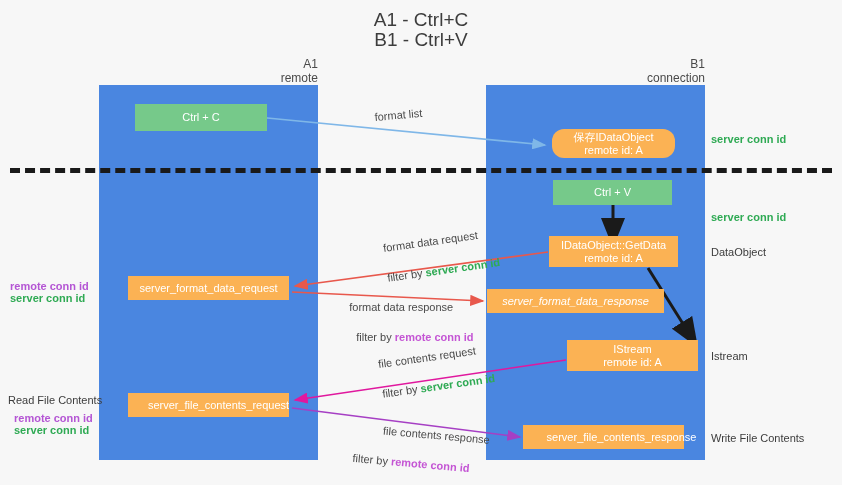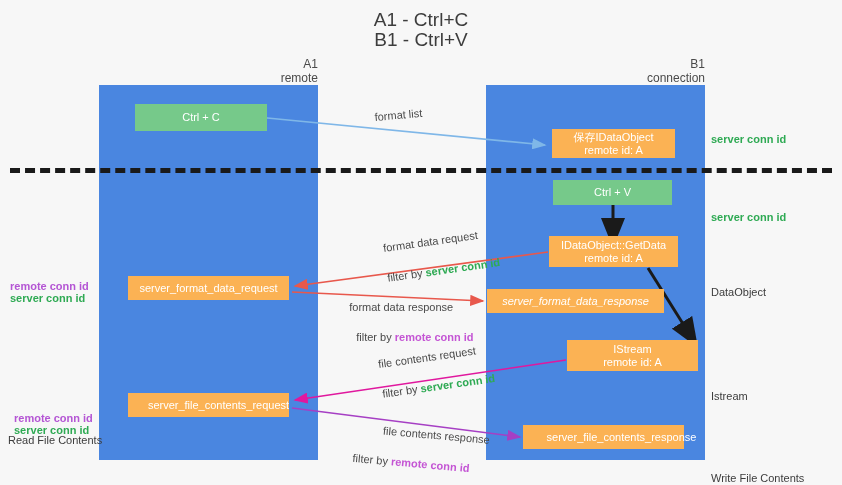--- a/index.html
+++ b/index.html
@@ -74,21 +74,21 @@
   .box-orange { background: #fbb254; }
 
   .side-label {
     position: absolute;
     font-size: 11px;
     line-height: 14px;
     white-space: pre;
   }
   .lbl-green  { color: #2faa54; font-weight: bold; }
   .lbl-purple { color: #b455d4; font-weight: bold; }
-  .lbl-dark   { color: #3c3c3c; margin-top: 40px; }
+  .lbl-dark   { color: #3c3c3c; }
 
   .edge-label {
     position: absolute;
     font-size: 11px;
     line-height: 15px;
     color: #4a4a4a;
     white-space: pre;
     transform-origin: left top;
   }
   .edge-label .g { color: #2faa54; font-weight: bold; }
@@ -145,21 +145,21 @@
 
     <line x1="548" y1="252" x2="295" y2="286" stroke="#e8584c" stroke-width="1.6" marker-end="url(#ah-red)"></line>
     <line x1="292" y1="292" x2="483" y2="301" stroke="#e8584c" stroke-width="1.6" marker-end="url(#ah-red)"></line>
 
     <line x1="566" y1="360" x2="295" y2="400" stroke="#e0189e" stroke-width="1.6" marker-end="url(#ah-magenta)"></line>
     <line x1="292" y1="408" x2="520" y2="437" stroke="#a63fc4" stroke-width="1.6" marker-end="url(#ah-purple)"></line>
   </svg>
 
   <div class="box box-green" style="left:135px; top:104px; width:132px; height:27px;">Ctrl + C</div>
 
-  <div class="box box-orange" style="left:552px; top:129px; width:123px; height:29px;">保存IDataObject
+  <div class="box box-orange" style="left:552px; top:129px; width:123px; height:29px;border-radius:12px;">保存IDataObject
 remote id: A</div>
 
   <div class="box box-green" style="left:553px; top:180px; width:119px; height:25px;">Ctrl + V</div>
 
   <div class="box box-orange" style="left:549px; top:236px; width:129px; height:31px;">IDataObject::GetData
 remote id: A</div>
 
   <div class="box box-orange" style="left:567px; top:340px; width:131px; height:31px;">IStream
 remote id: A</div>
 

